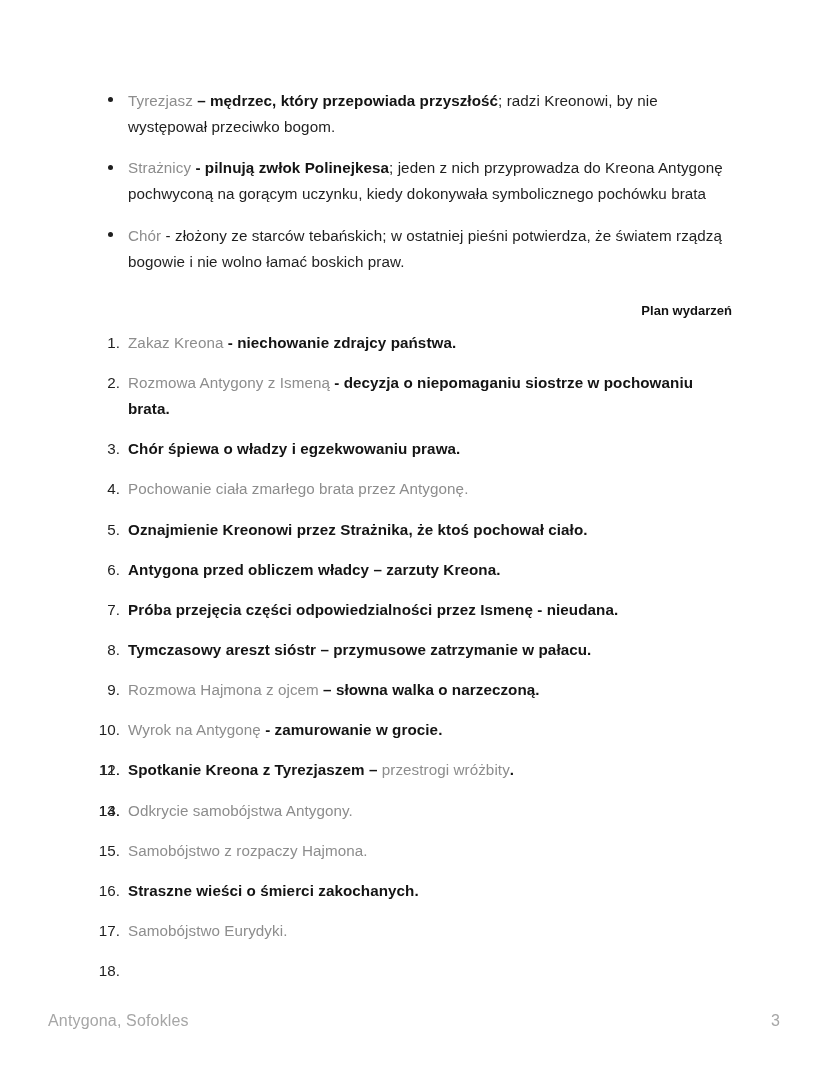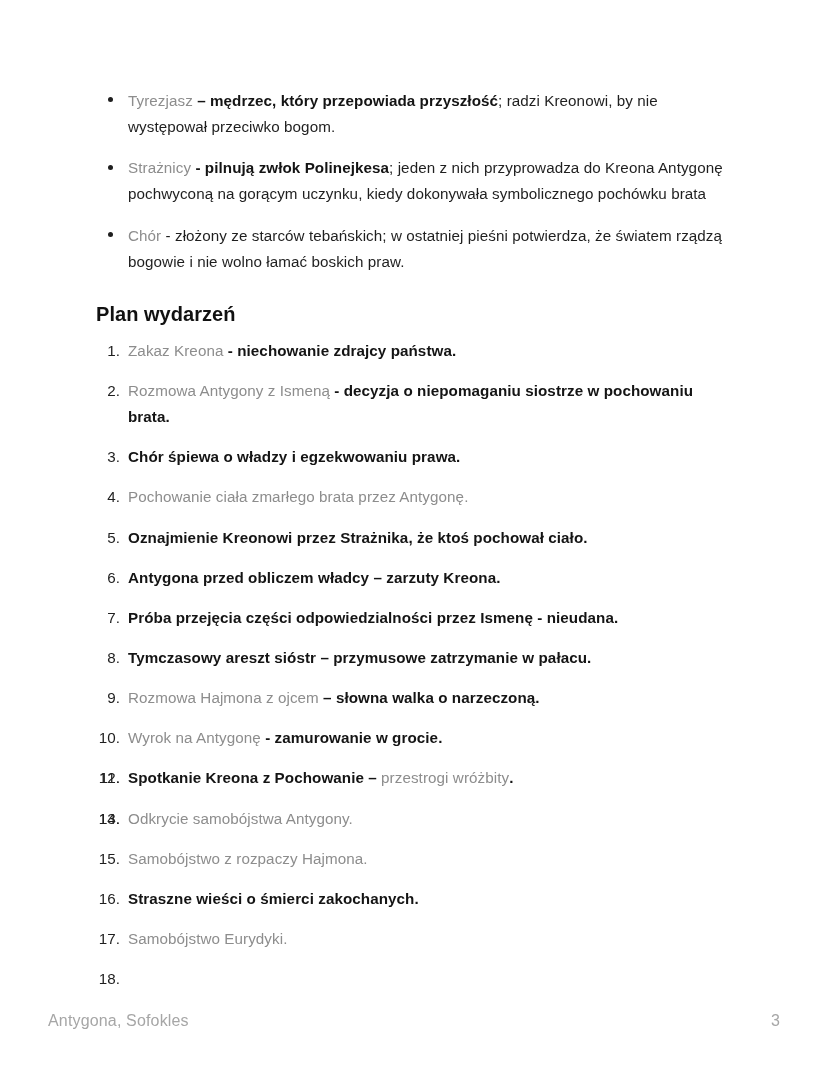--- a/index.html
+++ b/index.html
@@ -51,26 +51,27 @@
     left: 12px;
     top: 0.62em;
     width: 5px;
     height: 5px;
     border-radius: 50%;
     background: #1f1f1f;
   }
 
   
   h2.section-heading {
-    font-size: 20px;
+    font-size: 13px;
     font-weight: bold;
     color: #111111;
     margin: 28px 0 12px 0;
     padding: 0;
     letter-spacing: 0.002em;
+    text-align: right;
   }
 
   
   ol.plan-list {
     list-style: none;
     margin: 0;
     padding: 0;
     counter-reset: planitem;
   }
   ol.plan-list > li {
@@ -134,21 +135,21 @@
         <li><span class="num">2.</span><span><span class="t-gray">Rozmowa Antygony z Ismeną </span><span class="t-bold">- decyzja o niepomaganiu siostrze w pochowaniu brata.</span></span></li>
         <li><span class="num">3.</span><span><span class="t-bold">Chór śpiewa o władzy i egzekwowaniu prawa.</span></span></li>
         <li><span class="num">4.</span><span><span class="t-gray">Pochowanie ciała zmarłego brata przez Antygonę.</span></span></li>
         <li><span class="num">5.</span><span><span class="t-bold">Oznajmienie Kreonowi przez Strażnika, że ktoś pochował ciało.</span></span></li>
         <li><span class="num">6.</span><span><span class="t-bold">Antygona przed obliczem władcy – zarzuty Kreona.</span></span></li>
         <li><span class="num">7.</span><span><span class="t-bold">Próba przejęcia części odpowiedzialności przez Ismenę - nieudana.</span></span></li>
         <li><span class="num">8.</span><span><span class="t-bold">Tymczasowy areszt sióstr – przymusowe zatrzymanie w pałacu.</span></span></li>
         <li><span class="num">9.</span><span><span class="t-gray">Rozmowa Hajmona z ojcem </span><span class="t-bold">– słowna walka o narzeczoną.</span></span></li>
         <li><span class="num">10.</span><span><span class="t-gray">Wyrok na Antygonę </span><span class="t-bold">- zamurowanie w grocie.</span></span></li>
         <li><span class="num">11.</span></li>
-        <li><span class="num">12.</span><span><span class="t-bold">Spotkanie Kreona z Pochowanie – </span><span class="t-gray">przestrogi wróżbity</span><span class="t-bold">.</span></span></li>
+        <li><span class="num">12.</span><span><span class="t-bold">Spotkanie Kreona z Tyrezjaszem – </span><span class="t-gray">przestrogi wróżbity</span><span class="t-bold">.</span></span></li>
         <li><span class="num">13.</span></li>
         <li><span class="num">14.</span><span><span class="t-gray">Odkrycie samobójstwa Antygony.</span></span></li>
         <li><span class="num">15.</span><span><span class="t-gray">Samobójstwo z rozpaczy Hajmona.</span></span></li>
         <li><span class="num">16.</span><span><span class="t-bold">Straszne wieści o śmierci zakochanych.</span></span></li>
         <li><span class="num">17.</span><span><span class="t-gray">Samobójstwo Eurydyki.</span></span></li>
         <li><span class="num">18.</span></li>
       </ol>
 
   </div>
 

